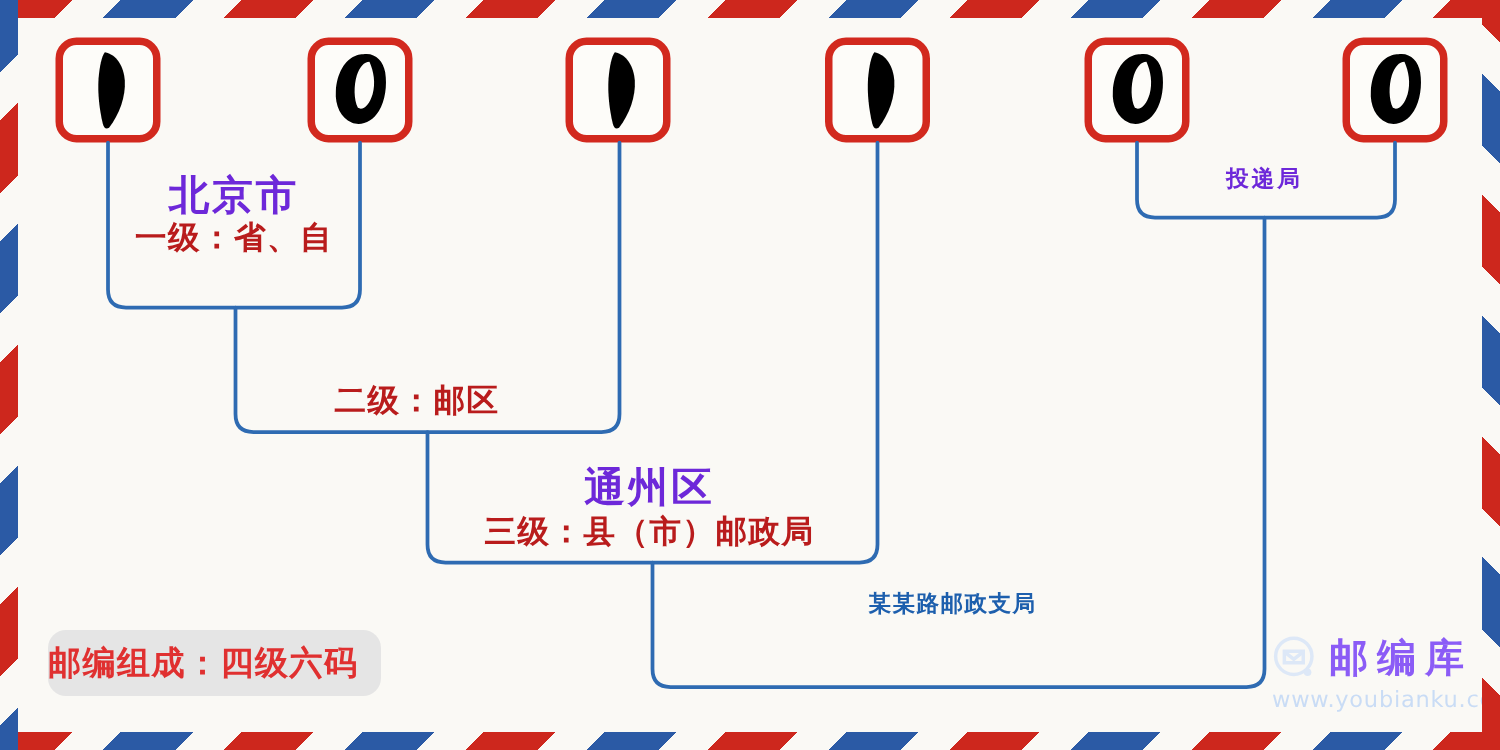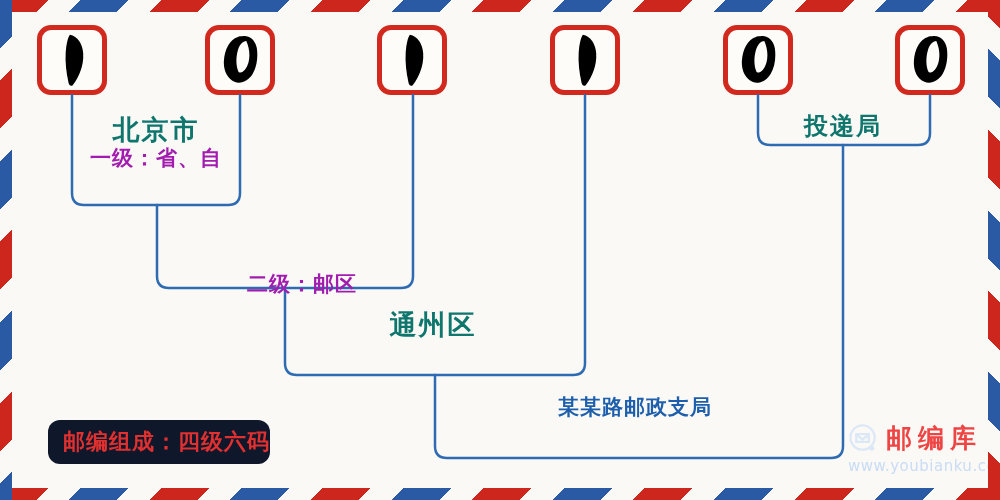--- a/index.html
+++ b/index.html
@@ -22,40 +22,40 @@
   .digit-box{position:absolute;top:25px;width:60px;height:60px;background:#fdfcf9;
     border:5px solid #d2291e;border-radius:14px;display:flex;align-items:center;justify-content:center;}
   .glyph{width:42px;height:56px;display:block;}
 
   
   .connectors{position:absolute;left:0;top:0;width:1000px;height:500px;z-index:1;}
   .connectors path{fill:none;stroke:#2e6bb2;stroke-width:2.5;stroke-linecap:round;}
 
   
   .lbl{position:absolute;text-align:center;z-index:2;font-weight:700;}
-  .place{color:#0f766e;font-size:27px;letter-spacing:2px;}
-  .level{color:#a21caf;font-size:21px;letter-spacing:1px;}
+  .place{color:#6d28d9;font-size:27px;letter-spacing:2px;}
+  .level{color:#b91c1c;font-size:21px;letter-spacing:1px;}
   .lbl-beijing{left:56px;top:112px;width:200px;}
   .lbl-level1{left:56px;top:146px;width:200px;line-height:25px;}
-  .lbl-level2{left:202px;top:253px;width:200px;margin-top:17px;}
+  .lbl-level2{left:178px;top:253px;width:200px;}
   .lbl-tongzhou{left:333px;top:307px;width:200px;text-align:center;}
   .lbl-level3{left:283px;top:340px;width:300px;}
-  .lbl-branch{left:535px;top:393px;width:200px;color:#1d5fad;font-size:21px;letter-spacing:1px;}
+  .lbl-branch{left:535px;top:393px;width:200px;color:#1d5fad;font-size:15px;letter-spacing:1px;}
   .lbl-level4{left:487px;top:423px;width:300px;}
-  .lbl-delivery{left:763px;top:110px;width:160px;font-size:24px;}
+  .lbl-delivery{left:763px;top:110px;width:160px;font-size:15px;}
 
   
-  .badge{position:absolute;left:48px;top:420px;width:222px;height:44px;background:#0f172a;
-    border-radius:12px;display:flex;align-items:center;justify-content:flex-end;z-index:2;}
+  .badge{position:absolute;left:32px;top:420px;width:222px;height:44px;background:#e5e5e5;
+    border-radius:12px;display:flex;align-items:center;justify-content:flex-start;z-index:2;}
   .badge span{color:#e03030;font-size:22px;font-weight:700;letter-spacing:1px;}
 
   
   .watermark{position:absolute;left:848px;top:421px;z-index:2;color:#d9e5f6;}
   .wm-row{display:flex;align-items:center;gap:7px;}
-  .wm-brand{font-size:26px;font-weight:700;letter-spacing:6px;color:#ef4444;}
+  .wm-brand{font-size:26px;font-weight:700;letter-spacing:6px;color:#8b5cf6;}
   .wm-url{font-size:15px;color:#c9dcf5;margin-top:1px;letter-spacing:0.5px;}
   .wm-icon{width:31px;height:31px;display:block;}
   .wm-icon *{stroke:#dde8f7;fill:none;stroke-width:2.4;}
   .wm-icon .dot{fill:#dde8f7;stroke:none;}
   .hidden-defs{position:absolute;width:0;height:0;overflow:hidden;}
 </style>
 </head>
 <body>
 
 <div class="frame">
@@ -122,20 +122,21 @@
         </svg>
       </span>
     </div>
 
   <div class="lbl place lbl-beijing">北京市</div>
   <div class="lbl level lbl-level1">
     <div>一级：省、自</div>
   </div>
   <div class="lbl level lbl-level2">二级：邮区</div>
   <div class="lbl place lbl-tongzhou">通州区</div>
+  <div class="lbl level lbl-level3">三级：县（市）邮政局</div>
   <div class="lbl lbl-branch">某某路邮政支局</div>
   <div class="lbl place lbl-delivery">投递局</div>
 
   <div class="badge">
     <span>邮编组成：四级六码</span>
   </div>
 
   <div class="watermark">
     <div class="wm-row">
       <svg class="wm-icon" viewBox="0 0 32 32">

